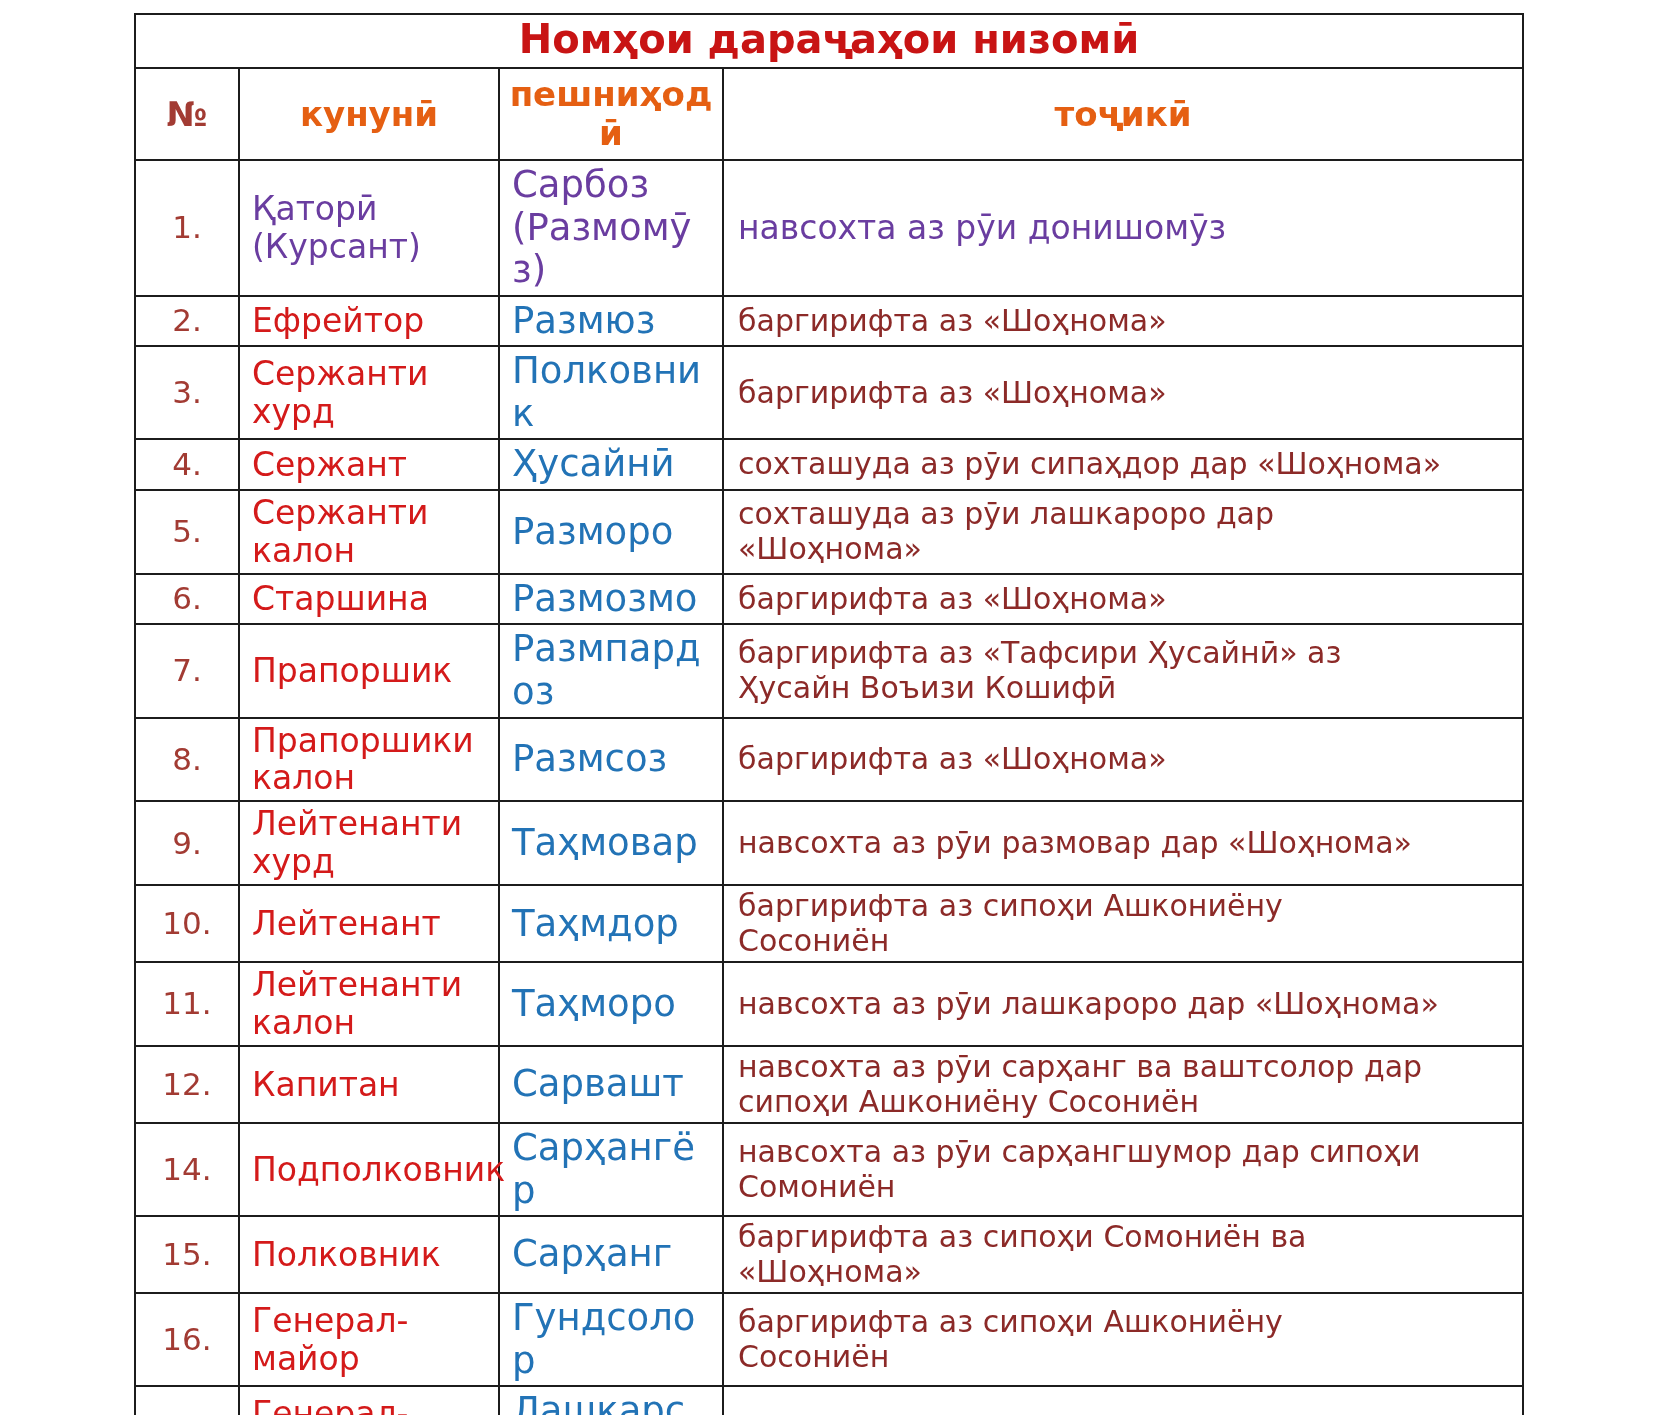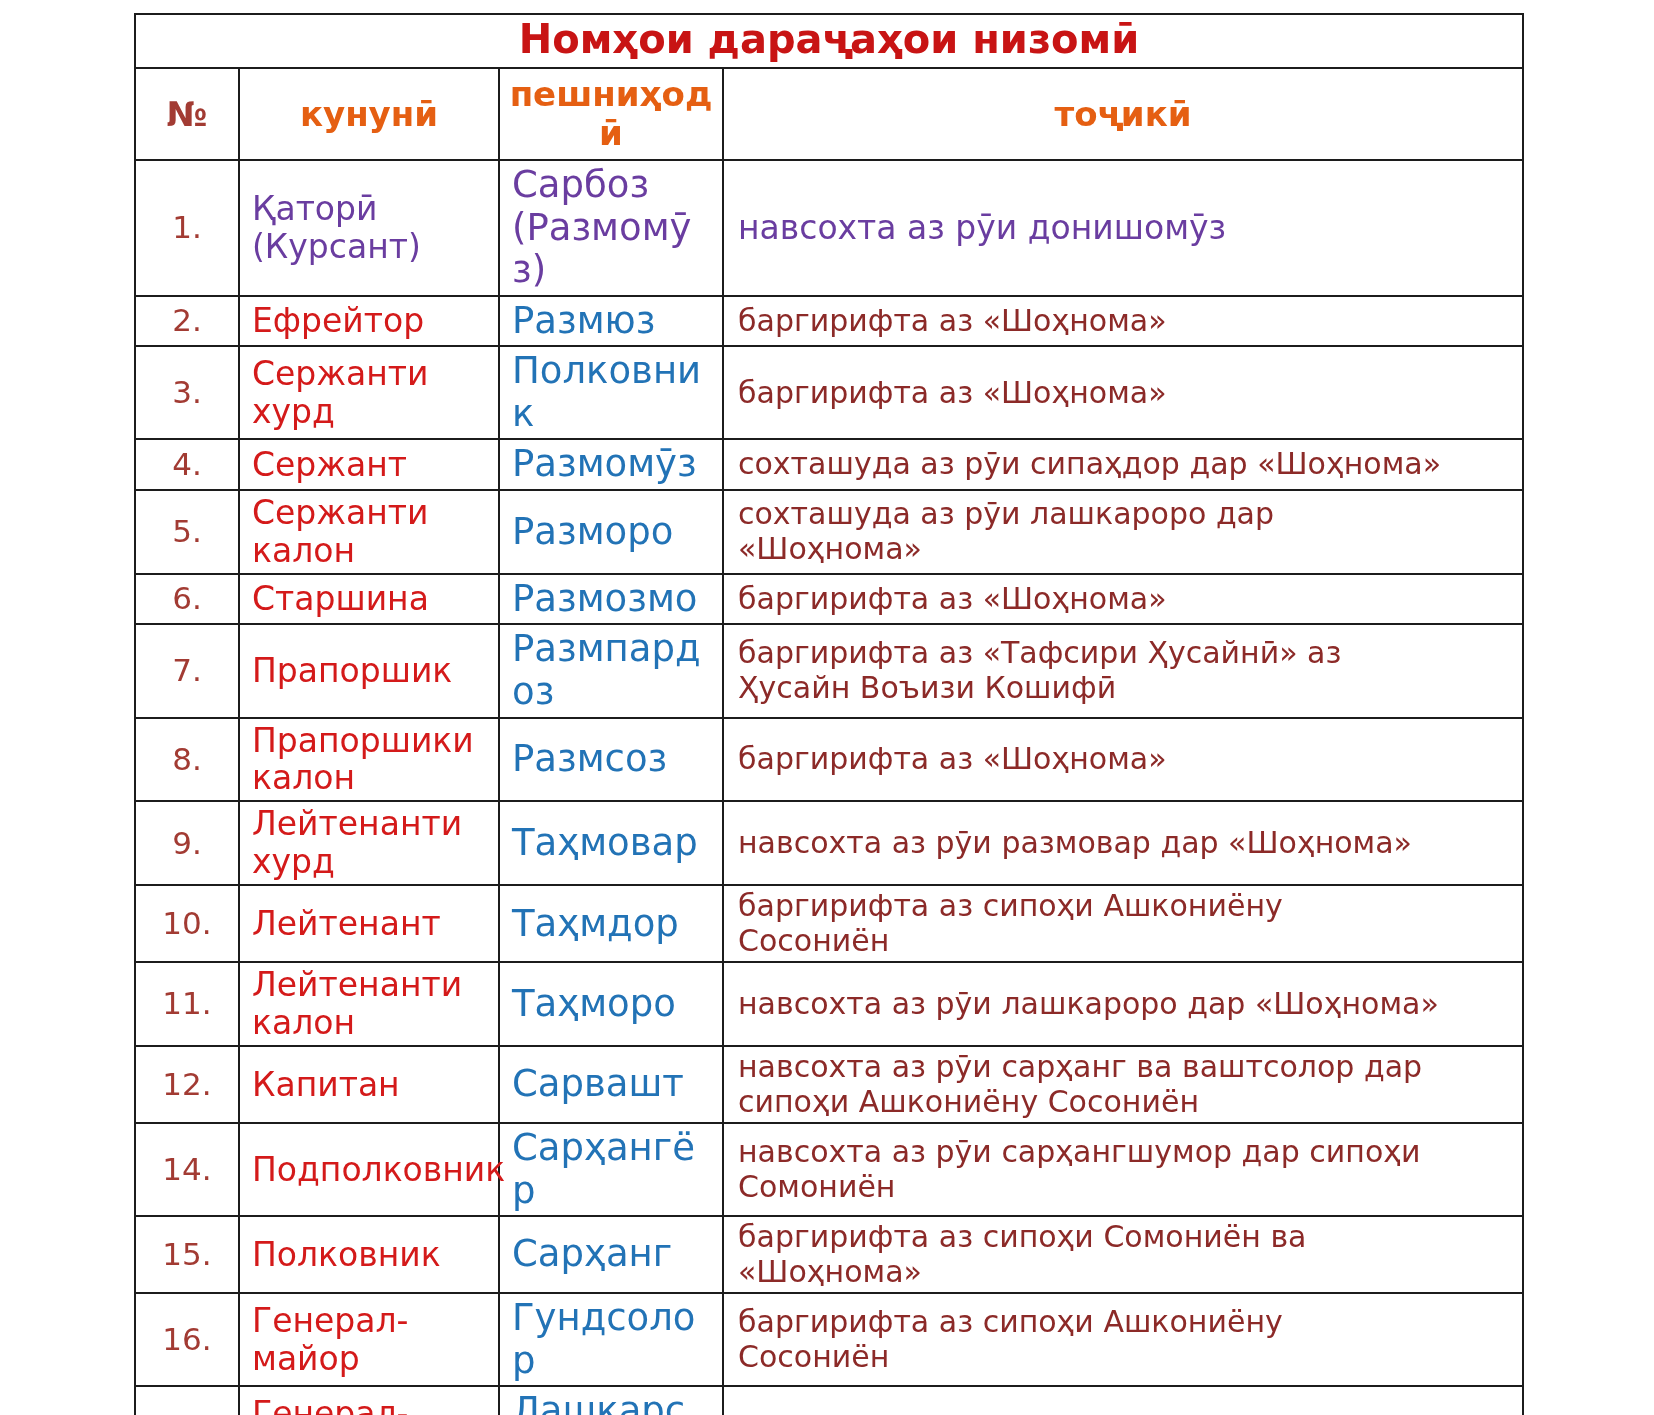--- a/index.html
+++ b/index.html
@@ -127,21 +127,21 @@
         </tr>
         <tr>
           <td class="num">3.</td>
           <td class="cur">Сержанти хурд</td>
           <td class="pro">Полковник</td>
           <td class="src">баргирифта аз «Шоҳнома»</td>
         </tr>
         <tr>
           <td class="num">4.</td>
           <td class="cur">Сержант</td>
-          <td class="pro">Размомӯз</td>
+          <td class="pro">Ҳусайнӣ</td>
           <td class="src">сохташуда аз рӯи сипаҳдор дар «Шоҳнома»</td>
         </tr>
         <tr>
           <td class="num">5.</td>
           <td class="cur">Сержанти калон</td>
           <td class="pro">Разморо</td>
           <td class="src">сохташуда аз рӯи лашкароро дар «Шоҳнома»</td>
         </tr>
         <tr>
           <td class="num">6.</td>

